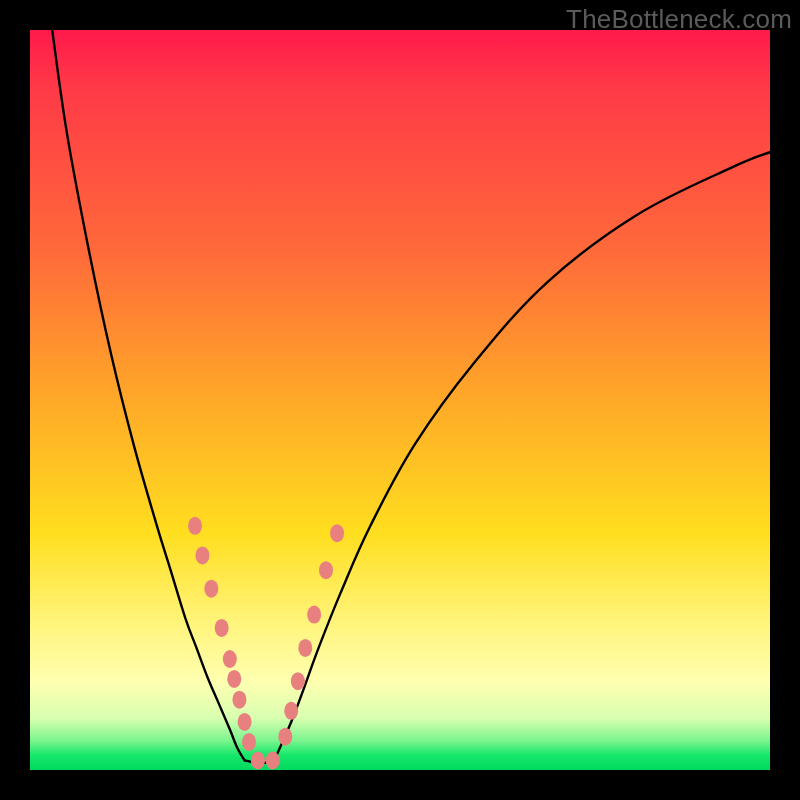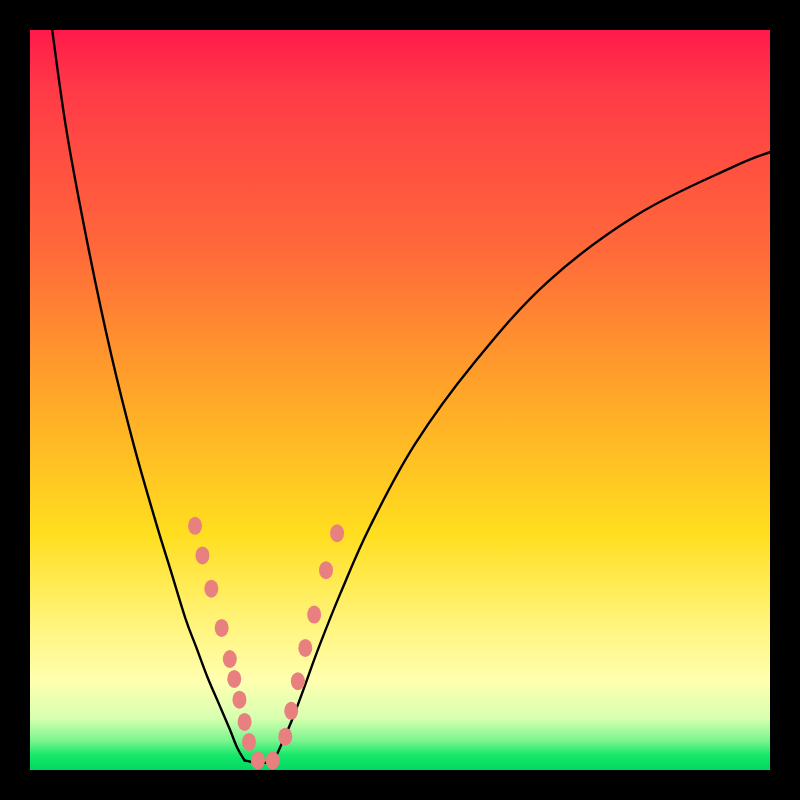--- a/index.html
+++ b/index.html
@@ -86,13 +86,14 @@
           <ellipse cx="255.29999999999998" cy="706.7" rx="7" ry="9" fill="#e98080"></ellipse>
           <ellipse cx="261.21999999999997" cy="680.8" rx="7" ry="9" fill="#e98080"></ellipse>
           <ellipse cx="267.88000000000005" cy="651.2" rx="7" ry="9" fill="#e98080"></ellipse>
           <ellipse cx="275.28000000000003" cy="617.9" rx="7" ry="9" fill="#e98080"></ellipse>
           <ellipse cx="284.16" cy="584.6" rx="7" ry="9" fill="#e98080"></ellipse>
           <ellipse cx="296" cy="540.2" rx="7" ry="9" fill="#e98080"></ellipse>
           <ellipse cx="307.09999999999997" cy="503.2" rx="7" ry="9" fill="#e98080"></ellipse>
         </g>
     </svg>
   </div>
+  <div class="watermark">TheBottleneck.com</div>
 </div>
 
 </body></html>

